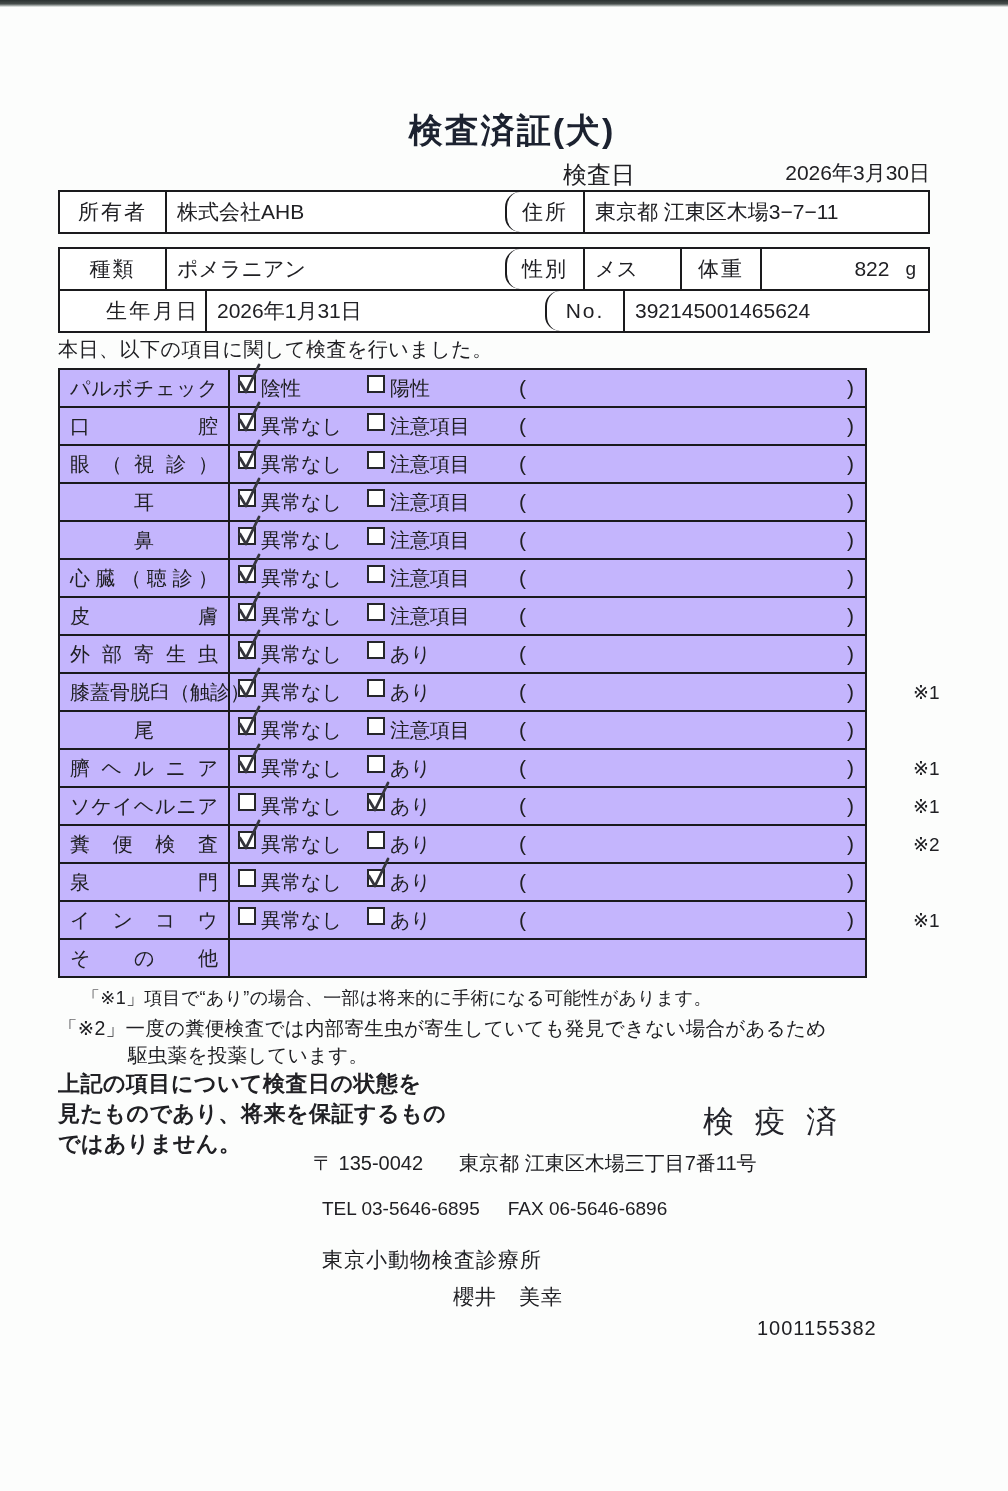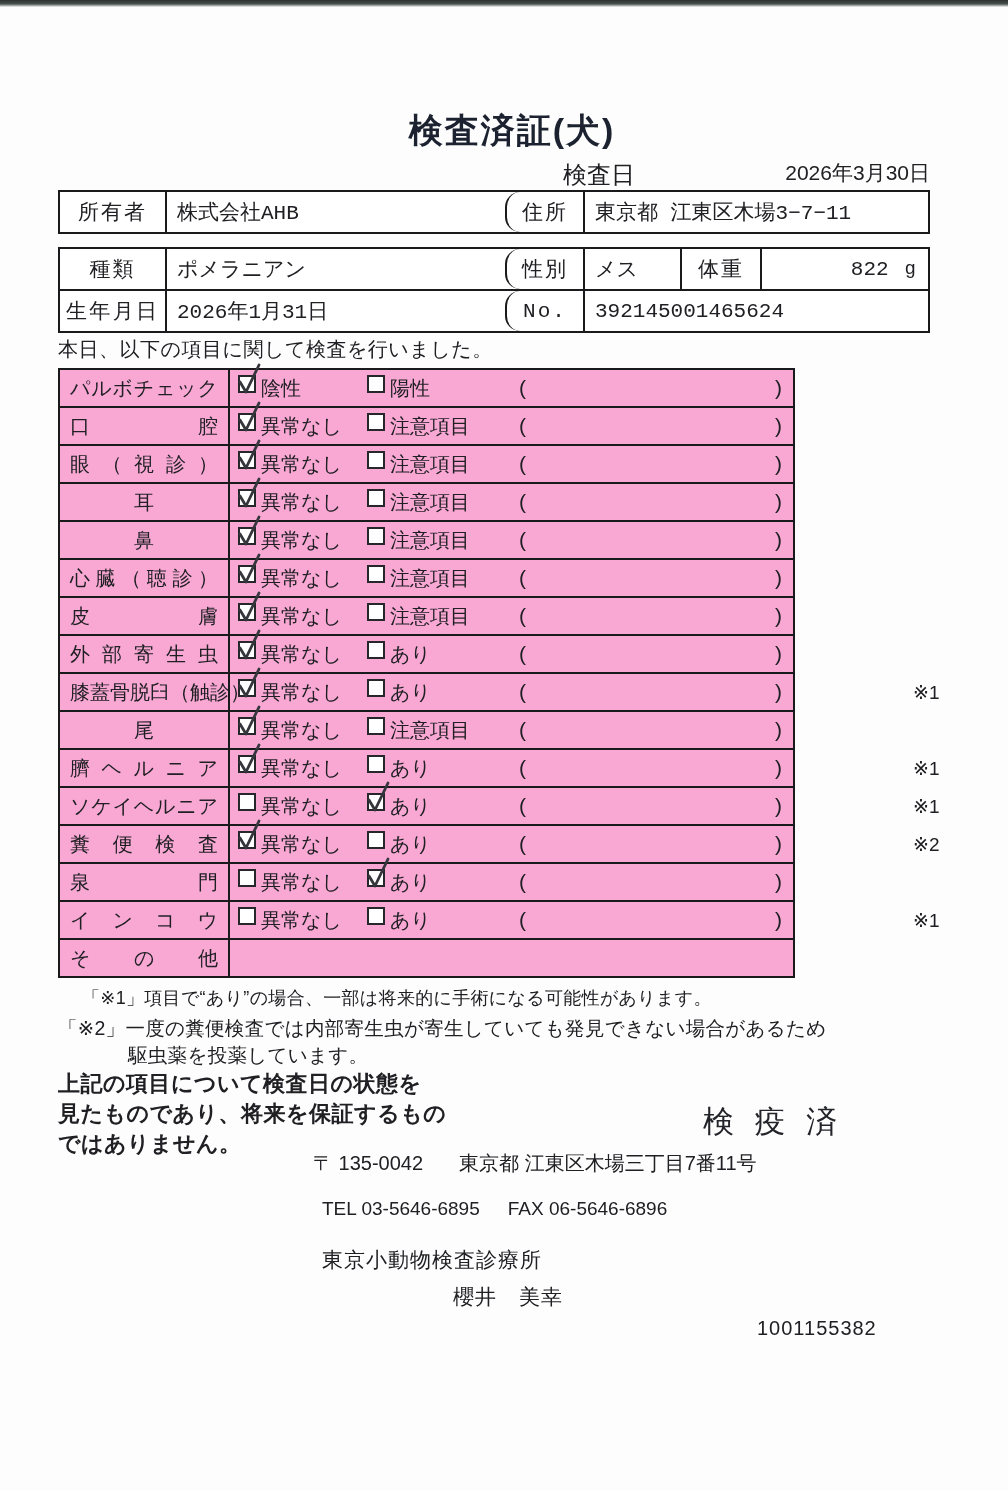--- a/index.html
+++ b/index.html
@@ -29,37 +29,37 @@
     border:2.5px solid #1a1a1d;box-sizing:border-box;background:#fff;
   }
   .owner-table{top:190px;}
   .animal-table{top:247px;}
   .hrow{display:flex;height:40px;}
   .hrow + .hrow{border-top:2px solid #1a1a1d;}
   .hcell{
     display:flex;align-items:center;box-sizing:border-box;
     font-size:21px;white-space:nowrap;overflow:hidden;
   }
-  .hcell + .hcell{border-left:2px solid #1a1a1d;font-family:Liberation Mono, monospace;}
+  .hcell + .hcell{border-left:2px solid #1a1a1d;}
   .hcell.lab{justify-content:center;letter-spacing:2px;flex:0 0 auto;}
   .hcell.val{padding-left:10px;flex:0 0 auto;}
   .w105{width:105px;} .w340{width:340px;} .w78{width:78px;border-radius:15px;}
   .w97{width:97px;} .w80{width:80px;}
   .wrest{flex:1 1 auto !important;}
   .weight-val{justify-content:flex-end;padding-right:12px;}
   .weight-val .unit{margin-left:16px;font-size:19px;}
-  .lab-fill{padding:0 6px;letter-spacing:0;}
+  .lab-fill{padding:0 6px;letter-spacing:0;margin-left:40px;}
   .lab-fill span{display:block;width:100%;text-align:justify;text-align-last:justify;}
 
   .exam-intro{position:absolute;top:336px;left:58px;font-size:20px;font-weight:500;letter-spacing:0.5px;}
 
   
   .exam-table{
-    position:absolute;top:368px;left:58px;width:737px;
-    border:2.5px solid #1a1a1d;box-sizing:border-box;background:#f9a8d4;
+    position:absolute;top:368px;left:58px;width:809px;
+    border:2.5px solid #1a1a1d;box-sizing:border-box;background:#c4b5fd;
   }
   .exam-row{display:flex;height:36px;border-bottom:2px solid #1a1a1d;position:relative;}
   .exam-row:last-child{border-bottom:none;}
   .exam-label-cell{
     width:170px;flex:0 0 auto;border-right:2px solid #1a1a1d;
     display:flex;align-items:center;padding:0 10px;box-sizing:border-box;
   }
   .jlabel{display:block;width:100%;font-size:20px;white-space:nowrap;}
   .lbl-justify{text-align:justify;text-align-last:justify;}
   .lbl-center{text-align:center;text-align-last:center;}

